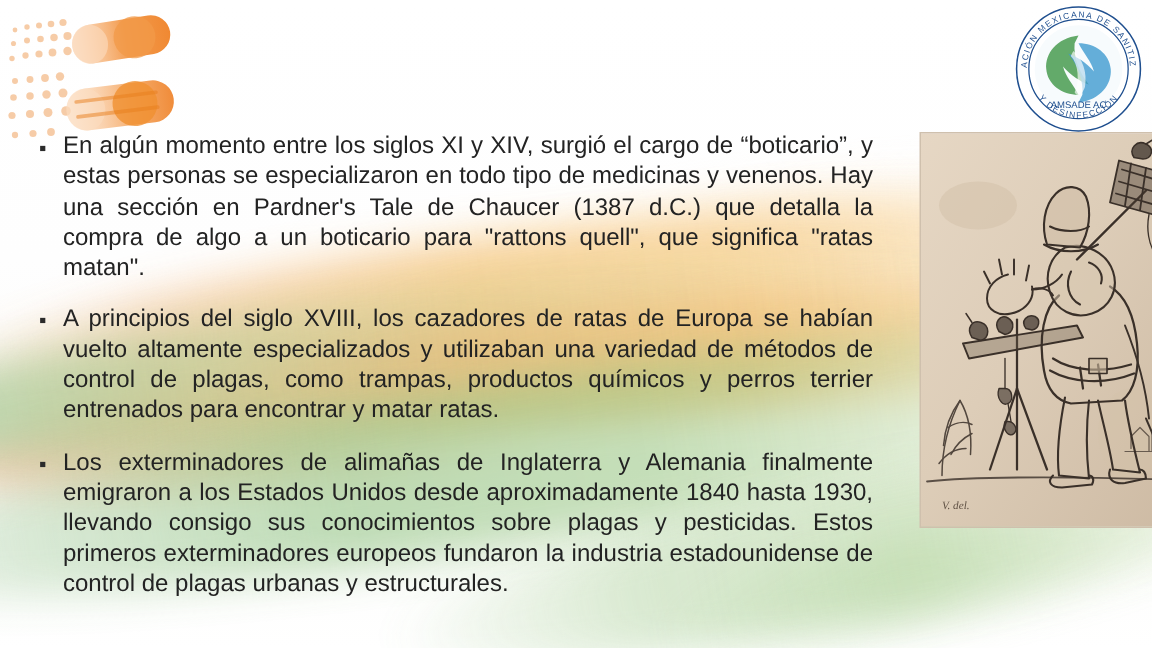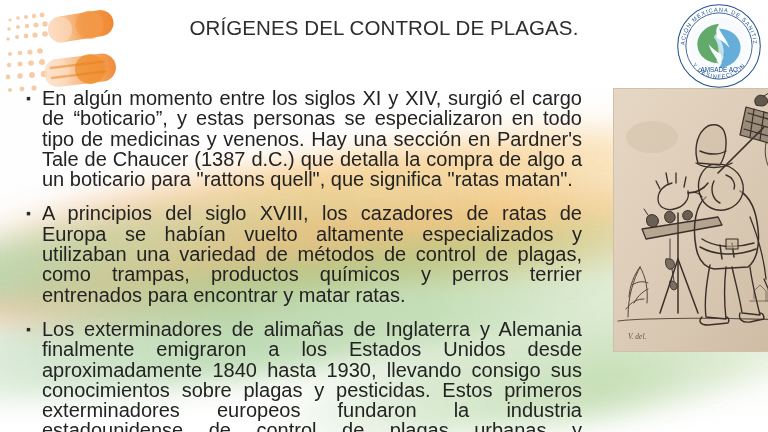--- a/index.html
+++ b/index.html
@@ -201,21 +201,21 @@
   .bullet-marker {
     flex: 0 0 auto;
     width: 16px;
     font-size: 14px;
     line-height: 20px;
     color: #2b2b2b;
     text-align: left;
   }
   .bullet-text {
     flex: 1 1 auto;
-    font-size: 20px;
+    font-size: 16px;
     line-height: 20.3px;
     color: #232323;
     text-align: justify;
     text-justify: inter-word;
     font-family: "Liberation Sans", sans-serif;
   }
 
   
   .etching {
     position: absolute;
@@ -315,21 +315,20 @@
       <g transform="rotate(-7 70 68)">
         <rect x="40" y="55" width="72" height="28" rx="14" fill="url(#pillg2)"></rect>
         <rect x="40" y="55" width="26" height="28" rx="14" fill="#fbdcc0" opacity=".55"></rect>
         <circle cx="86" cy="69" r="15" fill="#f0902f" opacity=".78"></circle>
         <rect x="46" y="62" width="56" height="2.4" rx="1.2" fill="#e87d1c" opacity=".5"></rect>
         <rect x="46" y="72" width="56" height="2.4" rx="1.2" fill="#e87d1c" opacity=".5"></rect>
       </g>
     </svg>
   </div>
 
-  <div class="slide-title">ORÍGENES DEL CONTROL DE PLAGAS.</div>
 
   <div class="logo">
     <svg width="86" height="86" viewBox="0 0 100 100" xmlns="http://www.w3.org/2000/svg">
       <defs>
         <path id="arcTop" d="M 10,50 A 40,40 0 0 1 90,50" fill="none"></path>
         <path id="arcBot" d="M 12,50 A 38,38 0 0 0 88,50" fill="none"></path>
       </defs>
       <circle cx="50" cy="50" r="49" fill="#ffffff"></circle>
       <circle cx="50" cy="50" r="48" fill="none" stroke="#1f4f8f" stroke-width="1.2"></circle>
       <circle cx="50" cy="50" r="38.5" fill="none" stroke="#1f4f8f" stroke-width="1"></circle>

